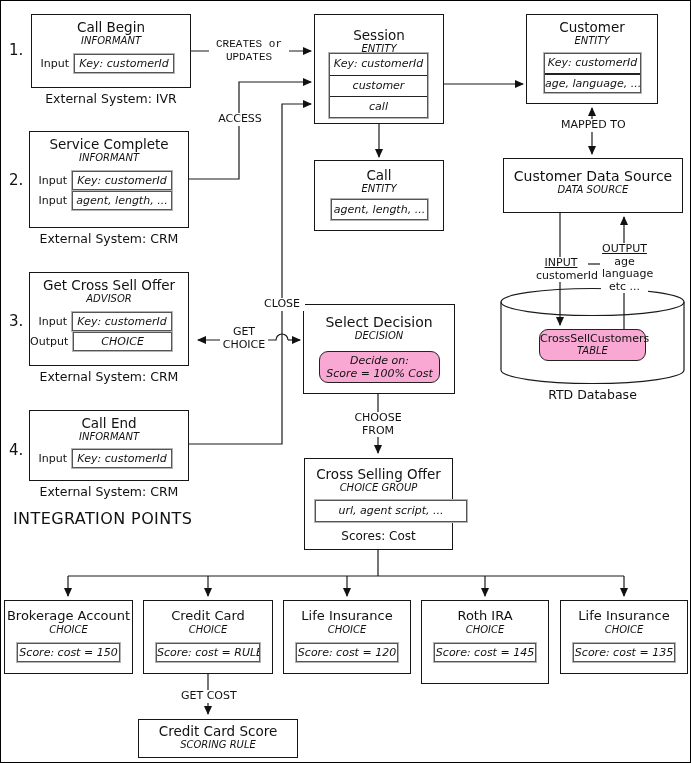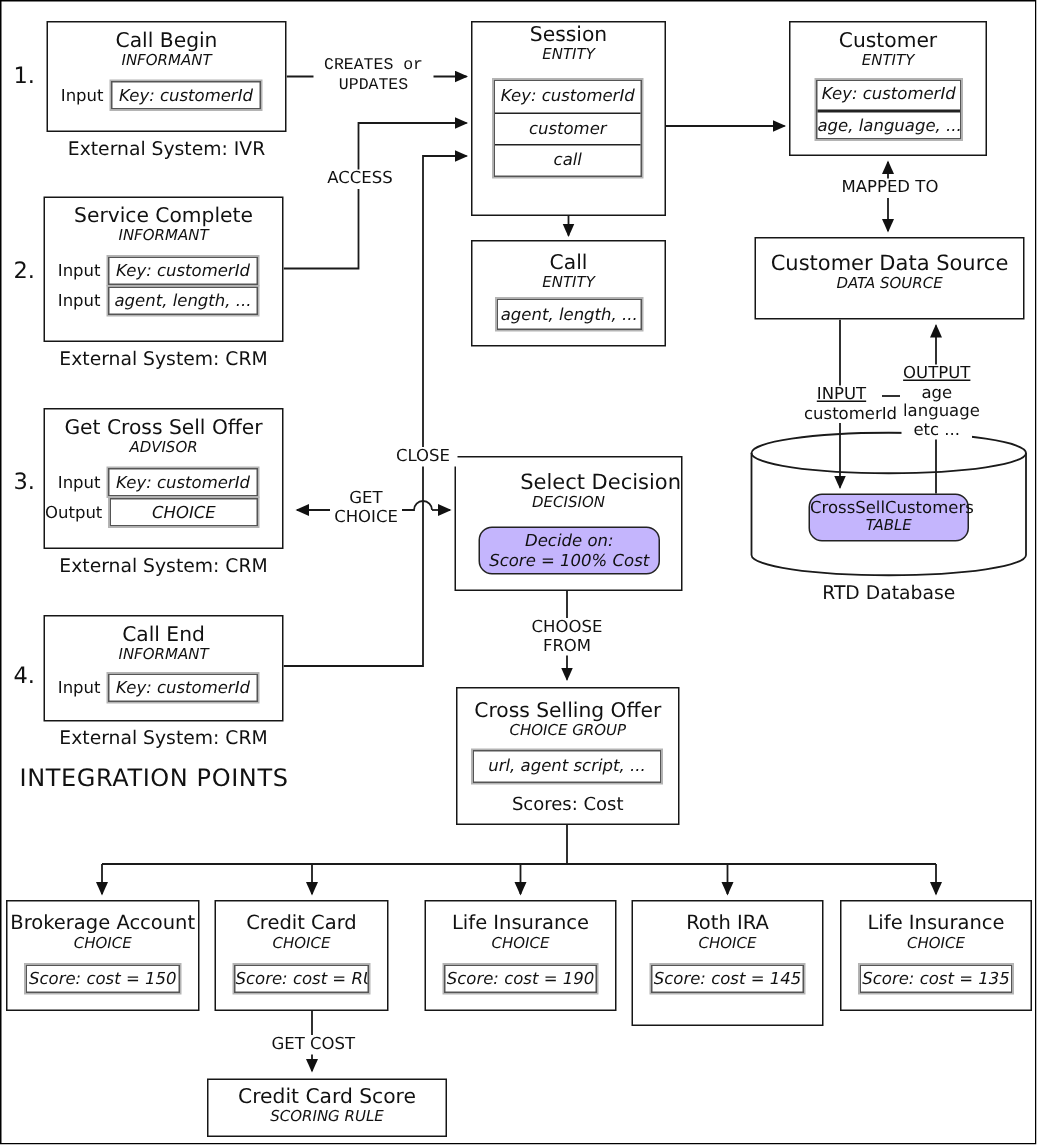--- a/index.html
+++ b/index.html
@@ -25,21 +25,21 @@
   .etable .thick{border-top-width:2px !important;}
   .irow{display:flex;align-items:center;justify-content:flex-end;margin:0 16px 1px 0;}
   .irow .ilabel{font-size:11px;font-style:normal;margin-right:5px;white-space:nowrap;}
   .irow .cell{width:100px;}
   .extlabel{position:absolute;z-index:2;font-size:12.5px;text-align:center;white-space:nowrap;}
   .numlabel{position:absolute;z-index:2;font-size:15px;}
   .edgelabel{
     position:absolute;z-index:3;background:#fff;font-size:11px;line-height:12.5px;
     text-align:center;white-space:nowrap;padding:0 1px;
   }
-  .round{border:1px solid #222;border-radius:9px;background:#c4b5fd;position:absolute;}
+  .round{border:1px solid #222;border-radius:9px;background:#f9a8d4;position:absolute;}
   .underline{text-decoration:underline;}
   .scorecell{position:absolute;left:12px;right:12px;top:42px;}
   .bigcaps{font-size:16px;letter-spacing:.4px;white-space:nowrap;}
 </style>
 </head>
 <body>
 
 <div class="canvas">
 
   <svg class="connectors" width="691" height="763" viewBox="0 0 691 763">
@@ -124,21 +124,21 @@
     <div class="subtitle">INFORMANT</div>
     <div class="irow" style="margin-top:6px;">
       <span class="ilabel">Input</span>
       <span class="cell">Key: customerId</span>
     </div>
   </div>
   <div class="extlabel" style="left:28px;top:483px;width:160px;">External System: CRM</div>
 
   <div class="abs bigcaps" style="left:12px;top:508px;">INTEGRATION POINTS</div>
 
-  <div class="box" style="left:313px;top:13px;width:130px;height:130px;padding-top:0;">
+  <div class="box" style="left:313px;top:13px;width:130px;height:110px;padding-top:12px;">
     <div class="title">Session</div>
     <div class="subtitle">ENTITY</div>
     <div class="etable" style="left:14px;top:38px;width:99px;">
       <div class="trow">Key: customerId</div>
       <div class="trow">customer</div>
       <div class="trow">call</div>
     </div>
   </div>
 
   <div class="box" style="left:525px;top:13px;width:132px;height:90px;padding-top:4px;">
@@ -172,49 +172,49 @@
     <span>etc ...</span>
   </div>
 
   <div class="round" style="left:538px;top:328px;width:107px;height:32px;padding-top:2px;z-index:2;">
     <div class="title" style="font-size:11px;line-height:13px;">CrossSellCustomers</div>
     <div class="subtitle" style="font-size:10px;">TABLE</div>
   </div>
   <div class="abs" style="left:531px;top:386px;width:121px;text-align:center;font-size:12.5px;">RTD Database</div>
 
   <div class="box" style="left:302px;top:303px;width:152px;height:90px;padding-top:9px;">
-    <div class="title" style="font-size:14px;text-align:right;">Select Decision</div>
+    <div class="title" style="font-size:14px;">Select Decision</div>
     <div class="subtitle">DECISION</div>
     <div class="round" style="left:15px;top:46px;width:121px;height:32px;padding-top:2px;">
       <div class="subtitle" style="font-size:11px;line-height:13px;">Decide on:</div>
       <div class="subtitle" style="font-size:11px;line-height:13px;">Score = 100% Cost</div>
     </div>
   </div>
 
   <div class="box" style="left:303px;top:457px;width:149px;height:92px;padding-top:7px;">
     <div class="title">Cross Selling Offer</div>
     <div class="subtitle">CHOICE GROUP</div>
-    <div class="cell" style="position:absolute;left:10px;top:41px;width:126px;height:22px;line-height:20px;">url, agent script, ...</div>
+    <div class="cell" style="position:absolute;left:10px;top:41px;width:152px;height:22px;line-height:20px;">url, agent script, ...</div>
     <div class="abs" style="left:0;top:70px;width:100%;text-align:center;font-size:12px;font-style:normal;">Scores: Cost</div>
   </div>
 
   <div class="box" style="left:3px;top:599px;width:129px;height:74px;padding-top:7px;">
     <div class="title" style="font-size:13px;">Brokerage Account</div>
     <div class="subtitle">CHOICE</div>
     <div class="cell scorecell">Score: cost = 150</div>
   </div>
-  <div class="box" style="left:142px;top:599px;width:116px;height:74px;padding-top:7px;">
+  <div class="box" style="left:142px;top:599px;width:130px;height:74px;padding-top:7px;">
     <div class="title" style="font-size:13px;">Credit Card</div>
     <div class="subtitle">CHOICE</div>
     <div class="cell scorecell">Score: cost = RULE</div>
   </div>
   <div class="box" style="left:282px;top:599px;width:128px;height:74px;padding-top:7px;">
     <div class="title" style="font-size:13px;">Life Insurance</div>
     <div class="subtitle">CHOICE</div>
-    <div class="cell scorecell">Score: cost = 190</div>
+    <div class="cell scorecell">Score: cost = 120</div>
   </div>
   <div class="box" style="left:420px;top:599px;width:128px;height:84px;padding-top:7px;">
     <div class="title" style="font-size:13px;">Roth IRA</div>
     <div class="subtitle">CHOICE</div>
     <div class="cell scorecell">Score: cost = 145</div>
   </div>
   <div class="box" style="left:559px;top:599px;width:128px;height:74px;padding-top:7px;">
     <div class="title" style="font-size:13px;">Life Insurance</div>
     <div class="subtitle">CHOICE</div>
     <div class="cell scorecell">Score: cost = 135</div>

